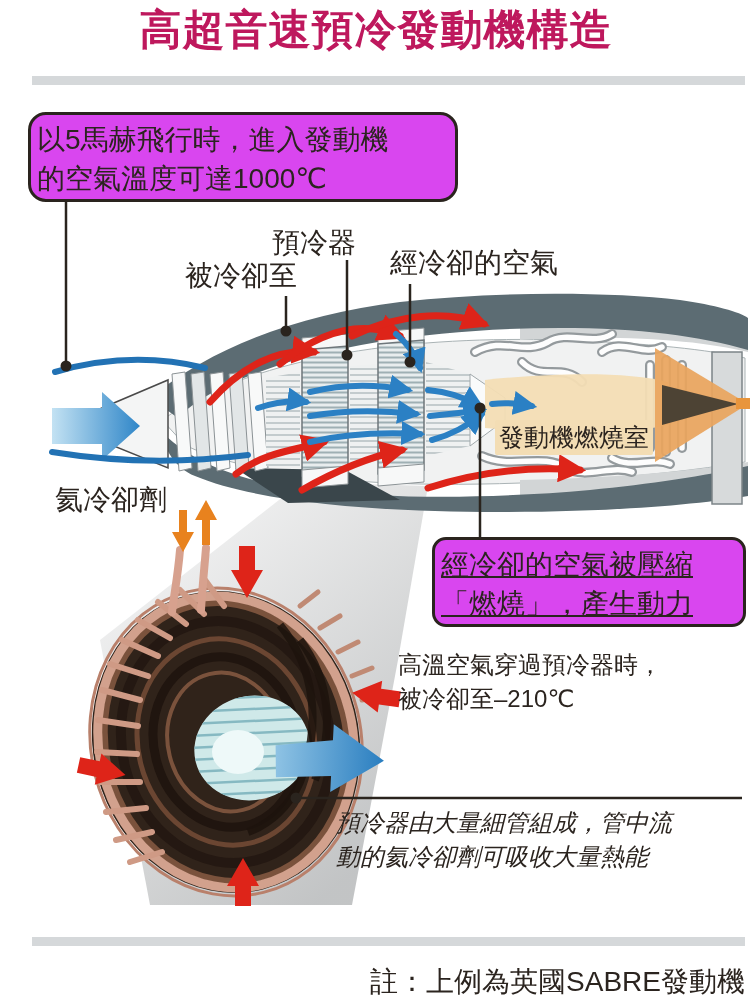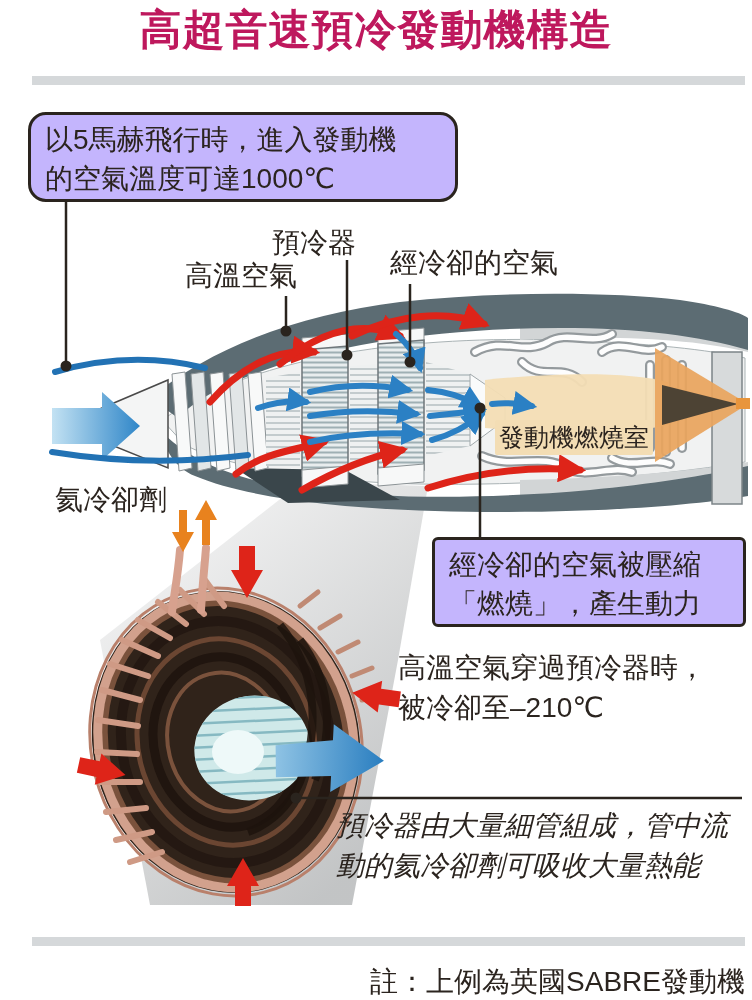--- a/index.html
+++ b/index.html
@@ -9,35 +9,35 @@
   }
   .abs{position:absolute;}
   #title{
     left:0;top:6px;width:752px;text-align:center;
     font-size:42px;line-height:1.15;font-weight:900;color:#be185d;letter-spacing:1px;
   }
   .bar{background:#d5d8da;height:9px;}
   #bar-top{left:32px;top:76px;width:713px;}
   #bar-bottom{left:32px;top:937px;width:713px;}
   .callout{
-    border:3px solid #2a241e;border-radius:18px;background:#c4b5fd;
-    font-size:28px;line-height:1.38;font-weight:500;padding:6px 14px;box-sizing:border-box;
+    border:3px solid #2a241e;border-radius:18px;background:#d946ef;
+    font-size:28px;line-height:1.38;font-weight:500;padding:6px 6px;box-sizing:border-box;
   }
   #callout-mach5{left:28px;top:112px;width:430px;height:90px;}
-  #callout-compress{left:432px;top:537px;width:314px;height:90px;border-radius:6px;}
+  #callout-compress{left:432px;top:537px;width:314px;height:90px;border-radius:14px;text-decoration:underline;}
   .lbl{font-size:28px;font-weight:500;white-space:nowrap;}
   #label-hot-air{left:185px;top:257px;}
   #label-precooler{left:272px;top:224px;}
   #label-cooled-air{left:390px;top:244px;}
   #label-helium{left:55px;top:481px;}
   #label-combustion{
     left:495px;top:383px;font-size:25px;font-weight:500;background:#f3ddb4;
     padding:1px 4px;white-space:nowrap;border-radius:2px;margin-top:37px;
   }
-  .anno{font-size:28px;line-height:1.42;font-weight:500;white-space:nowrap;}
+  .anno{font-size:24px;line-height:1.42;font-weight:500;white-space:nowrap;}
   #anno-cooling{left:398px;top:648px;}
   #anno-tubes{left:336px;top:806px;font-style:italic;}
   #footer-note{right:7px;top:963px;font-size:28px;font-weight:500;white-space:nowrap;}
   svg{display:block;}
 </style>
 </head>
 <body>
 
 <div id="stage">
 
@@ -277,21 +277,21 @@
 
   <div class="abs" id="title">高超音速預冷發動機構造</div>
 
   <div class="abs bar" id="bar-top"></div>
 
   <div class="abs callout" id="callout-mach5">
     <div>以5馬赫飛行時，進入發動機</div>
     <div>的空氣溫度可達1000℃</div>
   </div>
 
-  <div class="abs lbl" id="label-hot-air">高溫空氣</div>
+  <div class="abs lbl" id="label-hot-air">被冷卻至</div>
   <div class="abs lbl" id="label-precooler">預冷器</div>
   <div class="abs lbl" id="label-cooled-air">經冷卻的空氣</div>
   <div class="abs" id="label-combustion">發動機燃燒室</div>
   <div class="abs lbl" id="label-helium">氦冷卻劑</div>
 
   <div class="abs callout" id="callout-compress">
     <div>經冷卻的空氣被壓縮</div>
     <div>「燃燒」，產生動力</div>
   </div>
 

